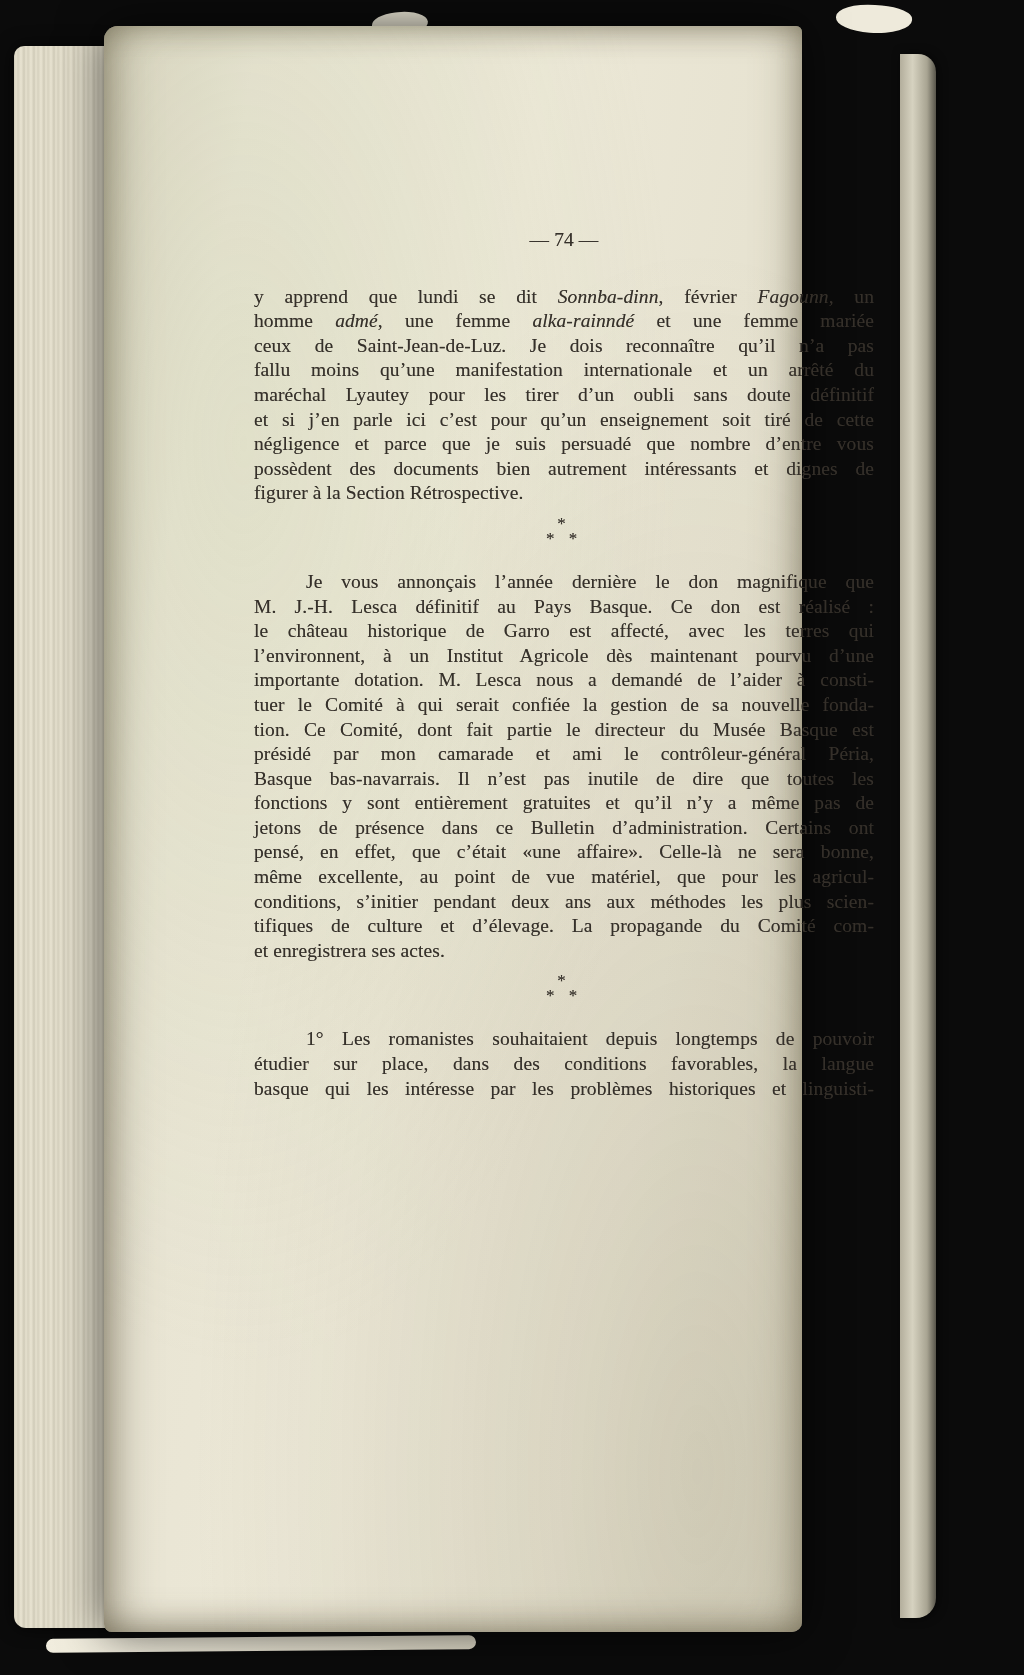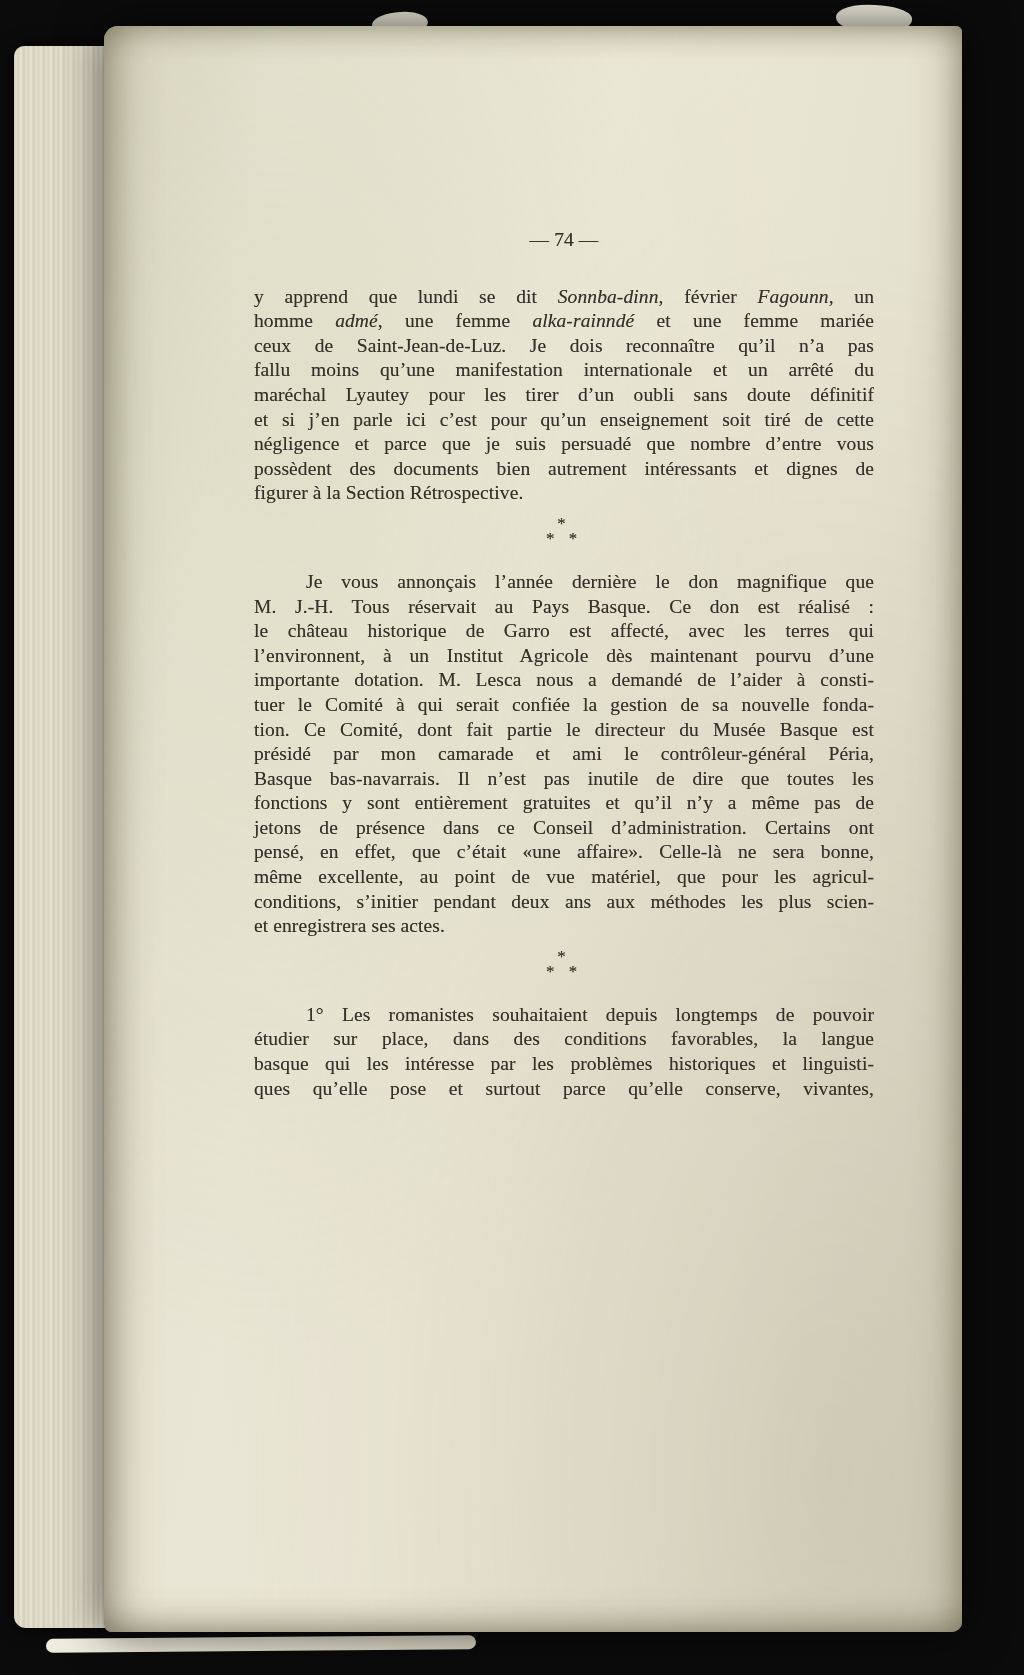--- a/index.html
+++ b/index.html
@@ -42,21 +42,21 @@
     left: 46px; top: 1637px;
     width: 430px; height: 14px;
     background: linear-gradient(90deg, #f1edde, #ddd8c6);
     border-radius: 8px;
     transform: rotate(-0.5deg);
   }
   
   .page {
     position: absolute;
     left: 104px; top: 26px;
-    width: 858px; height: 1606px;
+    width: 698px; height: 1606px;
     border-radius: 14px 6px 10px 8px;
     background: linear-gradient(100deg,
       #d9d4c1 0%, #e7e3d2 16%, var(--paper, #ece8d7) 46%,
       #e6e2d0 74%, #d7d3c0 100%);
     box-shadow:
       inset 30px 0 44px -20px rgba(96,88,66,.55),
       inset -24px 0 40px -18px rgba(104,96,72,.5),
       inset 0 16px 30px -14px rgba(112,104,80,.5),
       inset 0 -20px 34px -16px rgba(104,96,74,.55),
       0 0 46px rgba(0,0,0,.65);
@@ -116,40 +116,40 @@
           <div class="line"><span>négligence et parce que je suis persuadé que nombre d’entre vous</span></div>
           <div class="line"><span>possèdent des documents bien autrement intéressants et dignes de</span></div>
           <div class="line last"><span>figurer à la Section Rétrospective.</span></div>
         </div>
         <div class="separator">
           <div>*</div>
           <div>* *</div>
         </div>
         <div class="paragraph indent">
           <div class="line first"><span>Je vous annonçais l’année dernière le don magnifique que</span></div>
-          <div class="line"><span>M. J.-H. Tous réservait au Pays Basque. Ce don est réalisé :</span></div>
+          <div class="line"><span>M. J.-H. Lesca définitif au Pays Basque. Ce don est réalisé :</span></div>
           <div class="line"><span>le château historique de Garro est affecté, avec les terres qui</span></div>
           <div class="line"><span>l’environnent, à un Institut Agricole dès maintenant pourvu d’une</span></div>
           <div class="line"><span>importante dotation. M. Lesca nous a demandé de l’aider à consti-</span></div>
           <div class="line"><span>tuer le Comité à qui serait confiée la gestion de sa nouvelle fonda-</span></div>
           <div class="line"><span>tion. Ce Comité, dont fait partie le directeur du Musée Basque est</span></div>
           <div class="line"><span>présidé par mon camarade et ami le contrôleur-général Péria,</span></div>
           <div class="line"><span>Basque bas-navarrais. Il n’est pas inutile de dire que toutes les</span></div>
           <div class="line"><span>fonctions y sont entièrement gratuites et qu’il n’y a même pas de</span></div>
-          <div class="line"><span>jetons de présence dans ce Conseil d’administration. Certains ont</span></div>
+          <div class="line"><span>jetons de présence dans ce Bulletin d’administration. Certains ont</span></div>
           <div class="line"><span>pensé, en effet, que c’était «une affaire». Celle-là ne sera bonne,</span></div>
           <div class="line"><span>même excellente, au point de vue matériel, que pour les agricul-</span></div>
           <div class="line"><span>conditions, s’initier pendant deux ans aux méthodes les plus scien-</span></div>
+          <div class="line"><span>tifiques de culture et d’élevage. La propagande du Comité com-</span></div>
           <div class="line last"><span>et enregistrera ses actes.</span></div>
         </div>
         <div class="separator">
           <div>*</div>
           <div>* *</div>
         </div>
         <div class="paragraph indent">
           <div class="line first"><span>1° Les romanistes souhaitaient depuis longtemps de pouvoir</span></div>
           <div class="line"><span>étudier sur place, dans des conditions favorables, la langue</span></div>
           <div class="line"><span>basque qui les intéresse par les problèmes historiques et linguisti-</span></div>
-          <div class="line"><span>ques qu’elle pose et surtout parce qu’elle conserve, vivantes,</span></div>
         </div>
       </div>
   </div>
 </div>
 
 </body></html>

